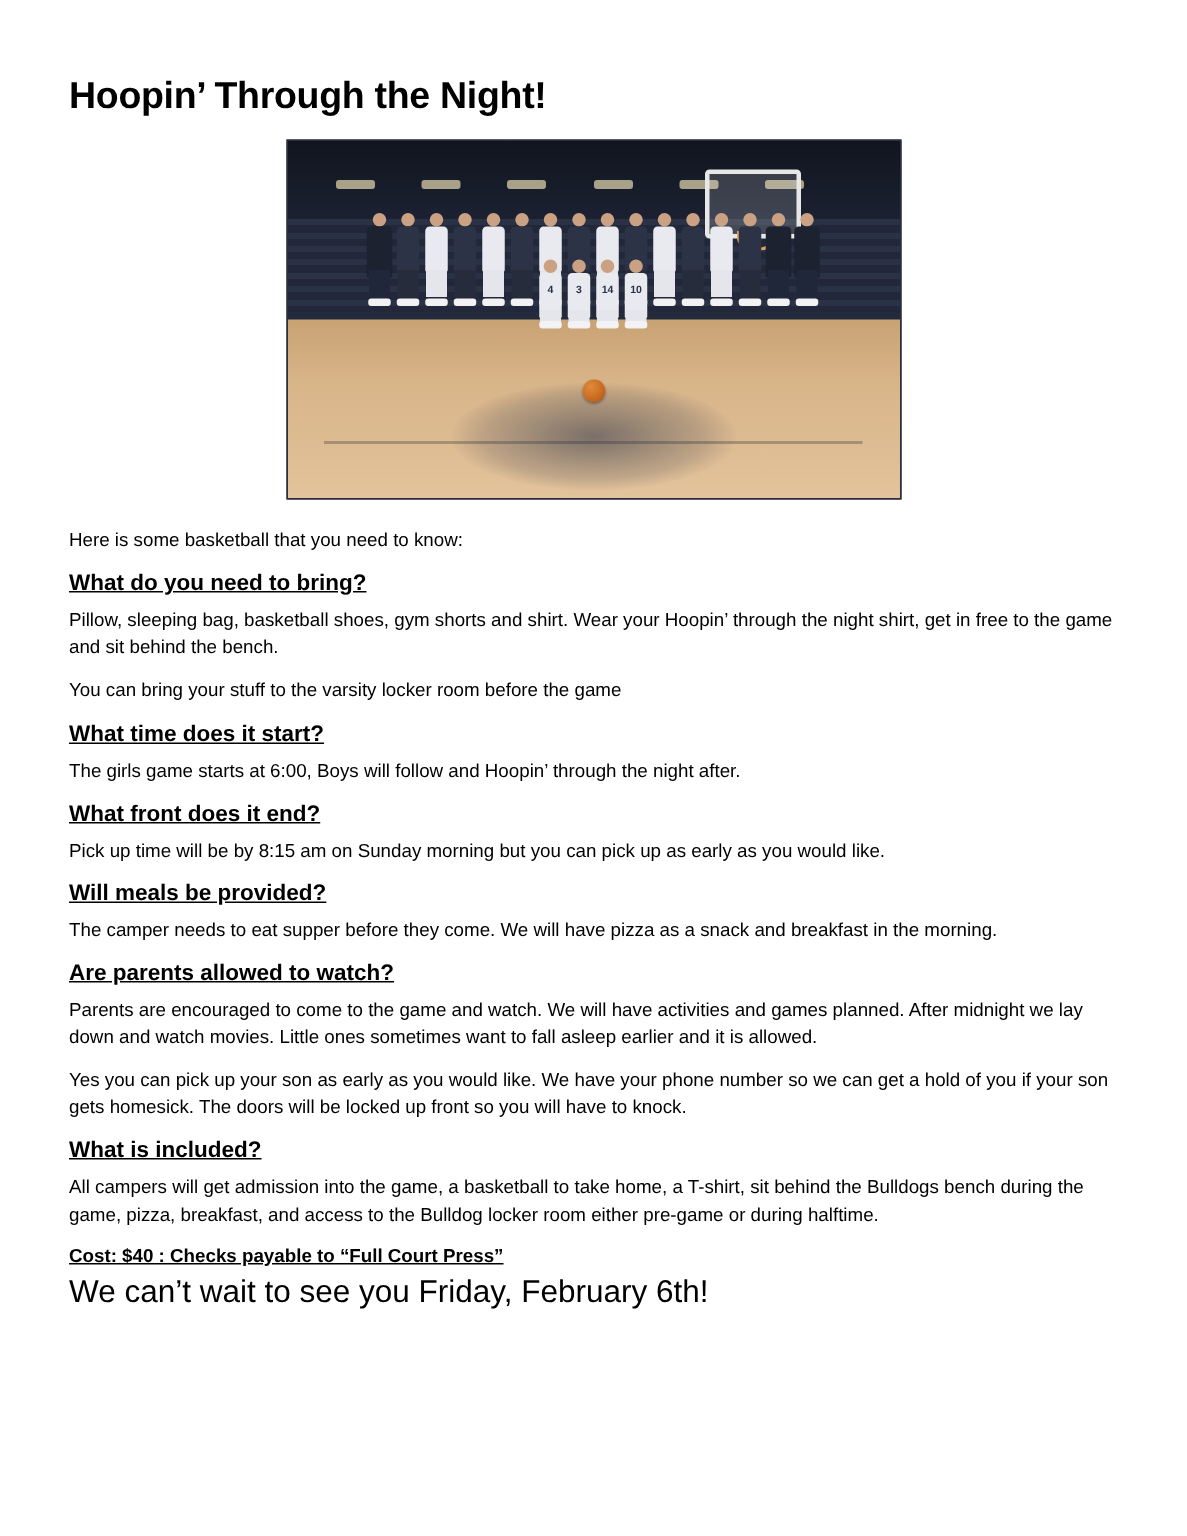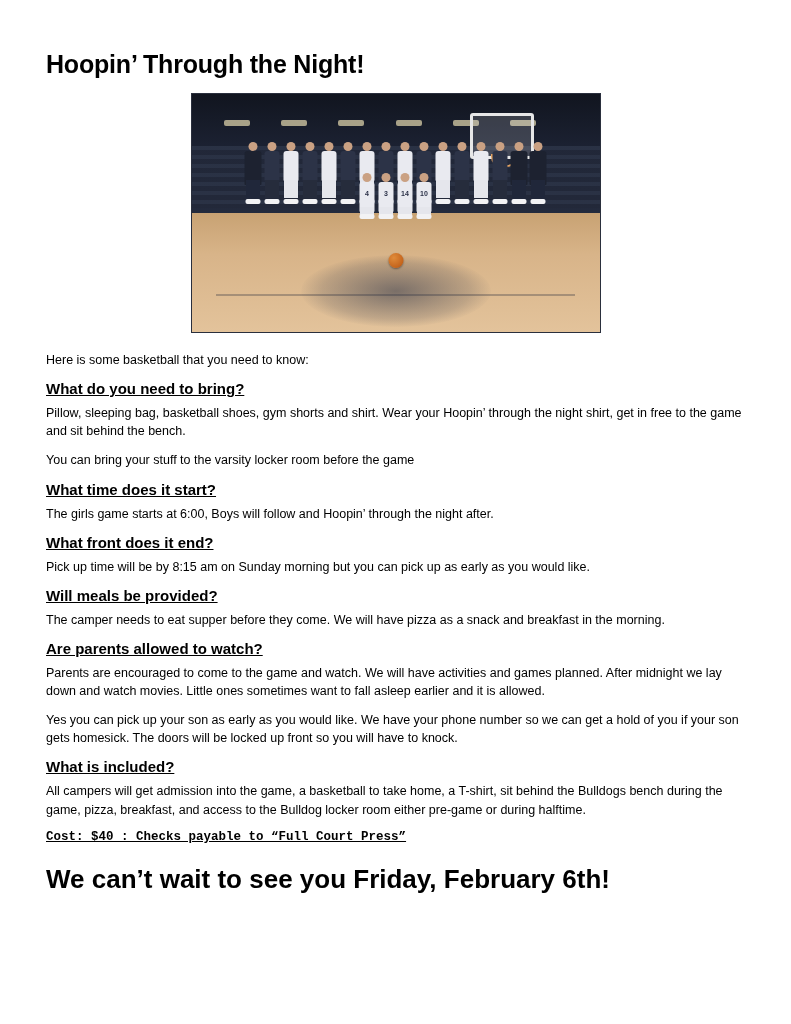--- a/index.html
+++ b/index.html
@@ -201,26 +201,25 @@
   .q-head {
     font-size: 15px;
     font-weight: bold;
     text-decoration: underline;
     margin: 0 0 7px 0;
   }
   .cost-line {
     font-size: 12.5px;
     font-weight: bold;
     text-decoration: underline;
-    margin: 0 0 20px 0;
-    font-family: Liberation Mono, monospace;
+    margin: 0 0 6px 0;
   }
   .closing {
-    font-size: 26px;
-    font-weight: bold;
+    font-size: 21px;
+    font-weight: normal;
     margin: 6px 0 0 0;
   }
 </style>
 </head>
 <body>
 
 <div class="page">
 
   <h1 class="doc-title">Hoopin’ Through the Night!</h1>
 

